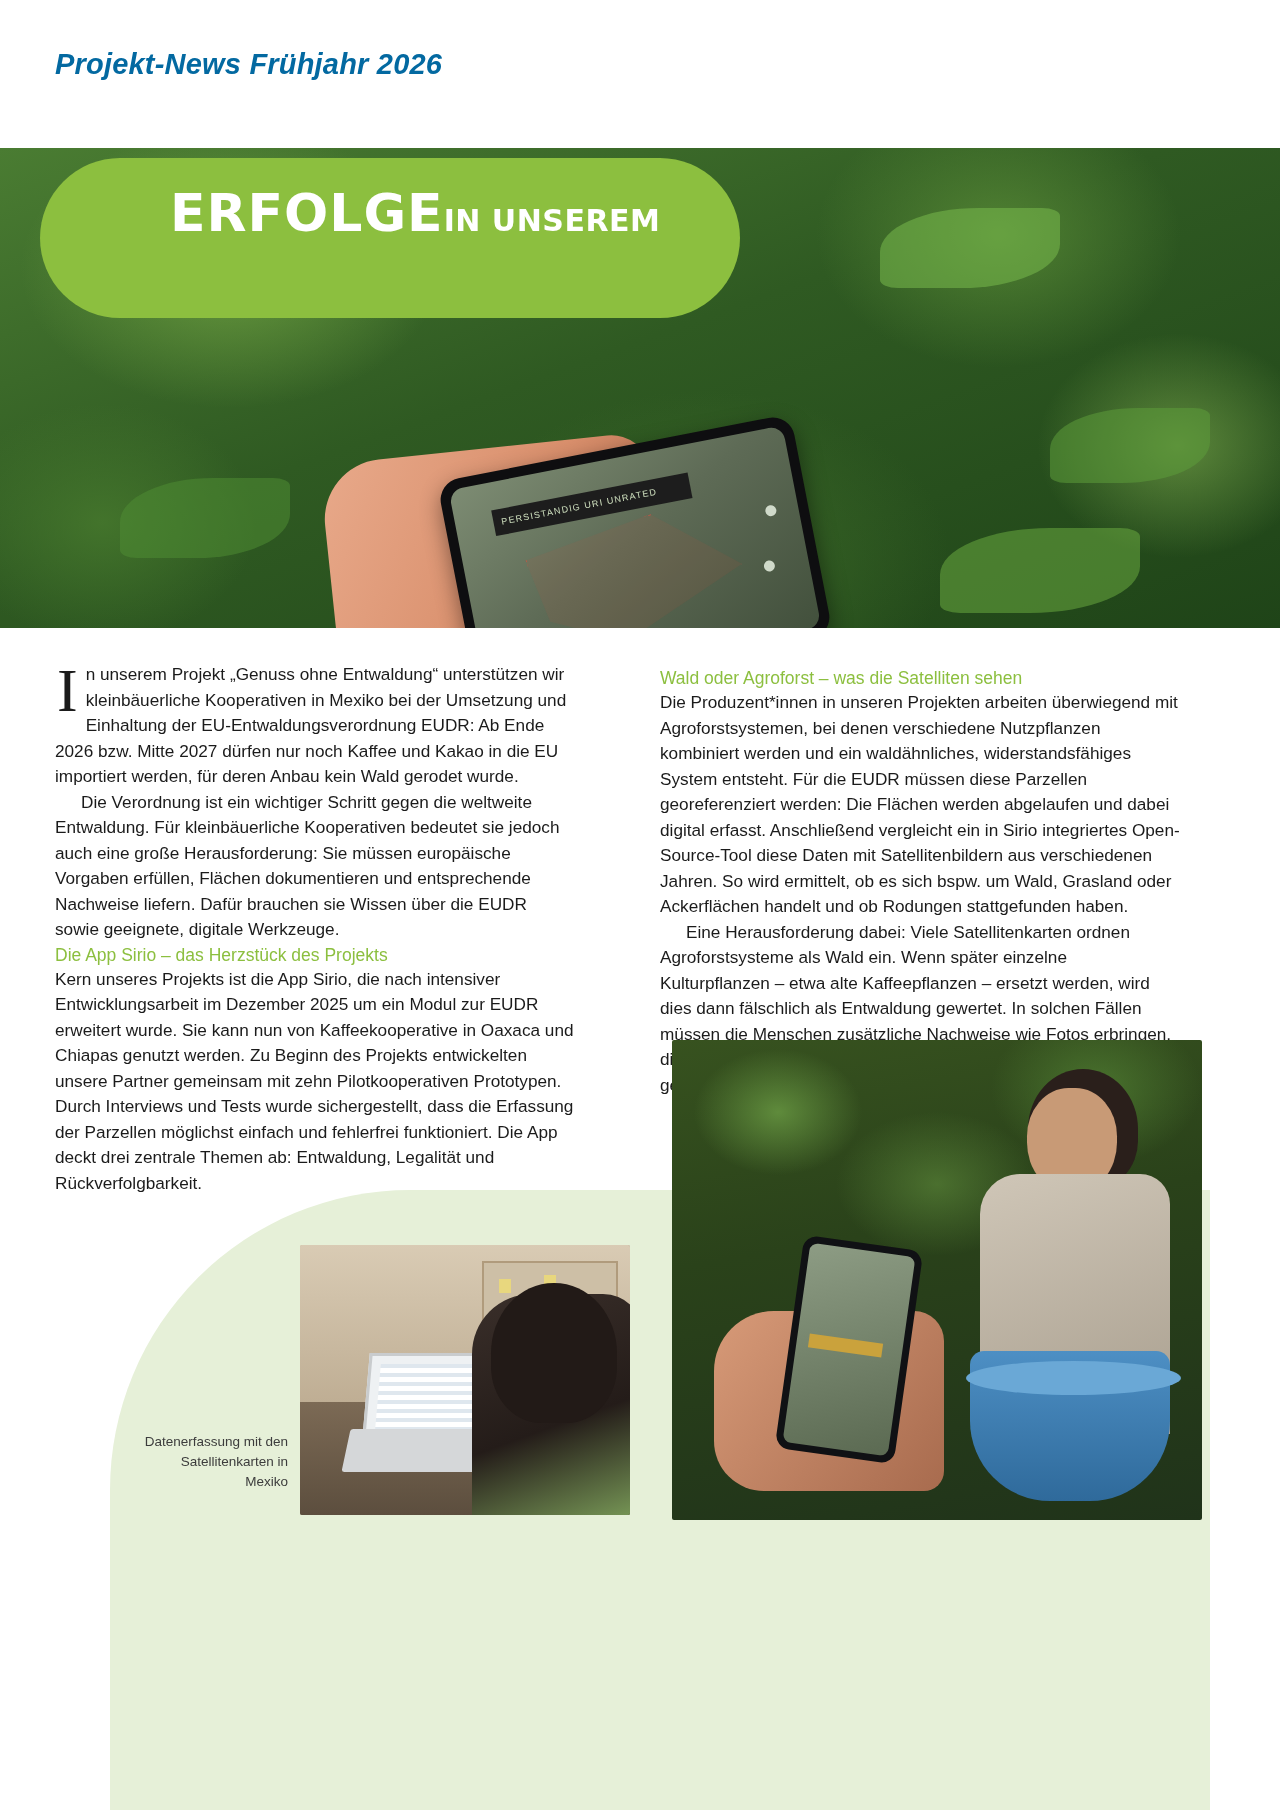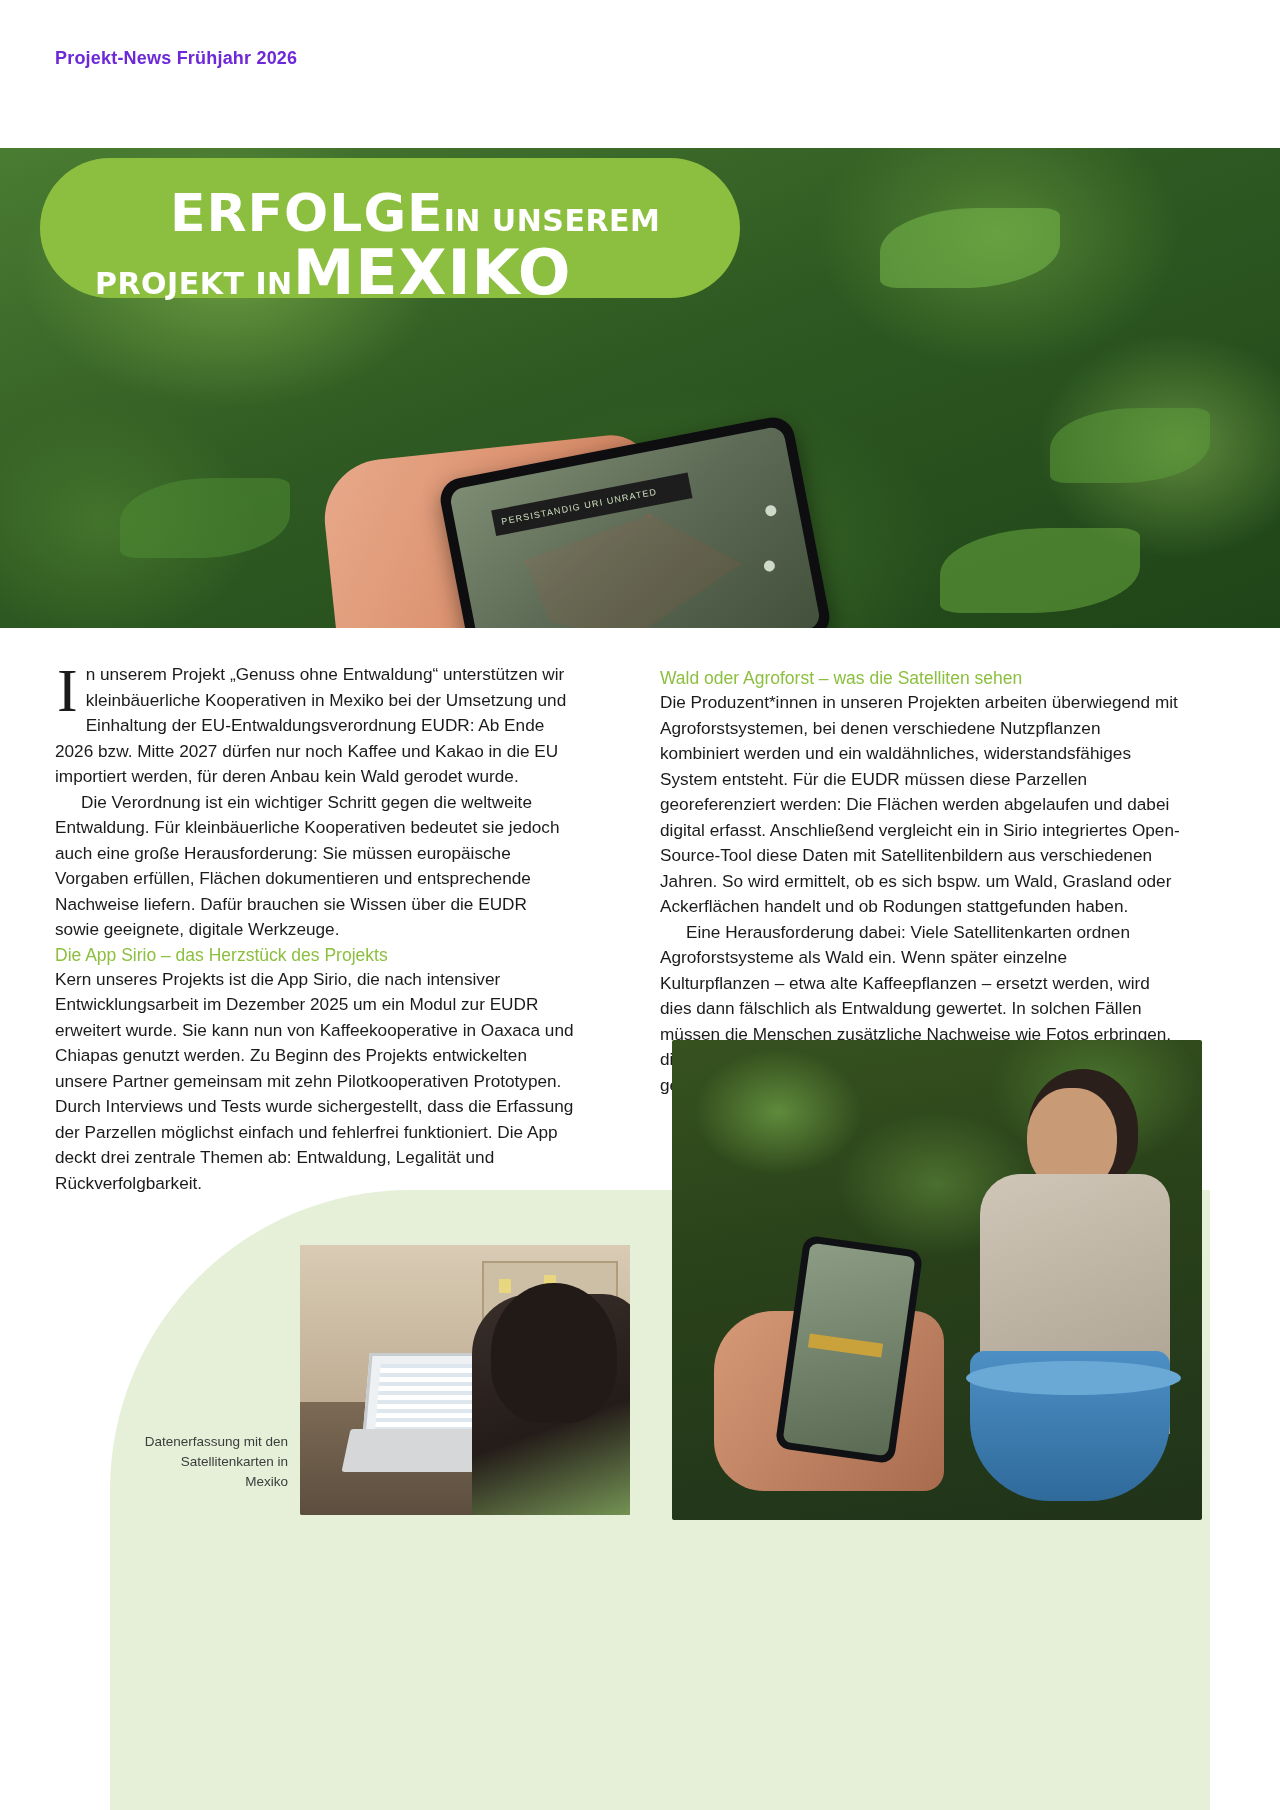--- a/index.html
+++ b/index.html
@@ -21,24 +21,25 @@
     position: absolute;
     top: 0; left: 0;
     width: 1280px;
     height: 148px;
     background: #ffffff;
   }
   .kicker {
     position: absolute;
     left: 55px;
     top: 48px;
-    font-size: 18px;
-    font-weight: bold;
-    color: #6d28d9;
+    font-size: 29px;
+    font-weight: bold;
+    color: #0369a1;
     letter-spacing: 0.2px;
+    font-style: italic;
   }
   .logo {
     position: absolute;
     right: 44px;
     top: 28px;
     width: 190px;
     height: 108px;
   }
   .logo-oval {
     position: absolute;
@@ -167,21 +168,21 @@
     border-radius: 50%;
     background: rgba(230,240,225,0.85);
   }
 
   
   .banner {
     position: absolute;
     left: 40px;
     top: 158px;
     width: 700px;
-    height: 140px;
+    height: 160px;
     background: #8cbf3f;
     border-radius: 80px;
     z-index: 5;
   }
   .banner-line1 {
     position: absolute;
     left: 130px;
     top: 25px;
     color: #ffffff;
     font-weight: bold;
@@ -409,23 +410,20 @@
       <div class="phone-poly"></div>
       <div class="phone-dot" style="right:22px; top:76px;"></div>
       <div class="phone-dot" style="right:34px; top:130px;"></div>
     </div>
   </div>
 </div>
 
 <div class="banner">
   <div class="banner-line1">
     <span class="big">ERFOLGE</span><span class="small">IN UNSEREM</span>
-  </div>
-  <div class="banner-line2">
-    <span class="small">PROJEKT IN</span><span class="huge">MEXIKO</span>
   </div>
 </div>
 
 <div class="swoosh"></div>
 
 <div class="content">
 
   <div class="col left">
     <div class="dropcap-para">
       <span class="dropcap">I</span>

